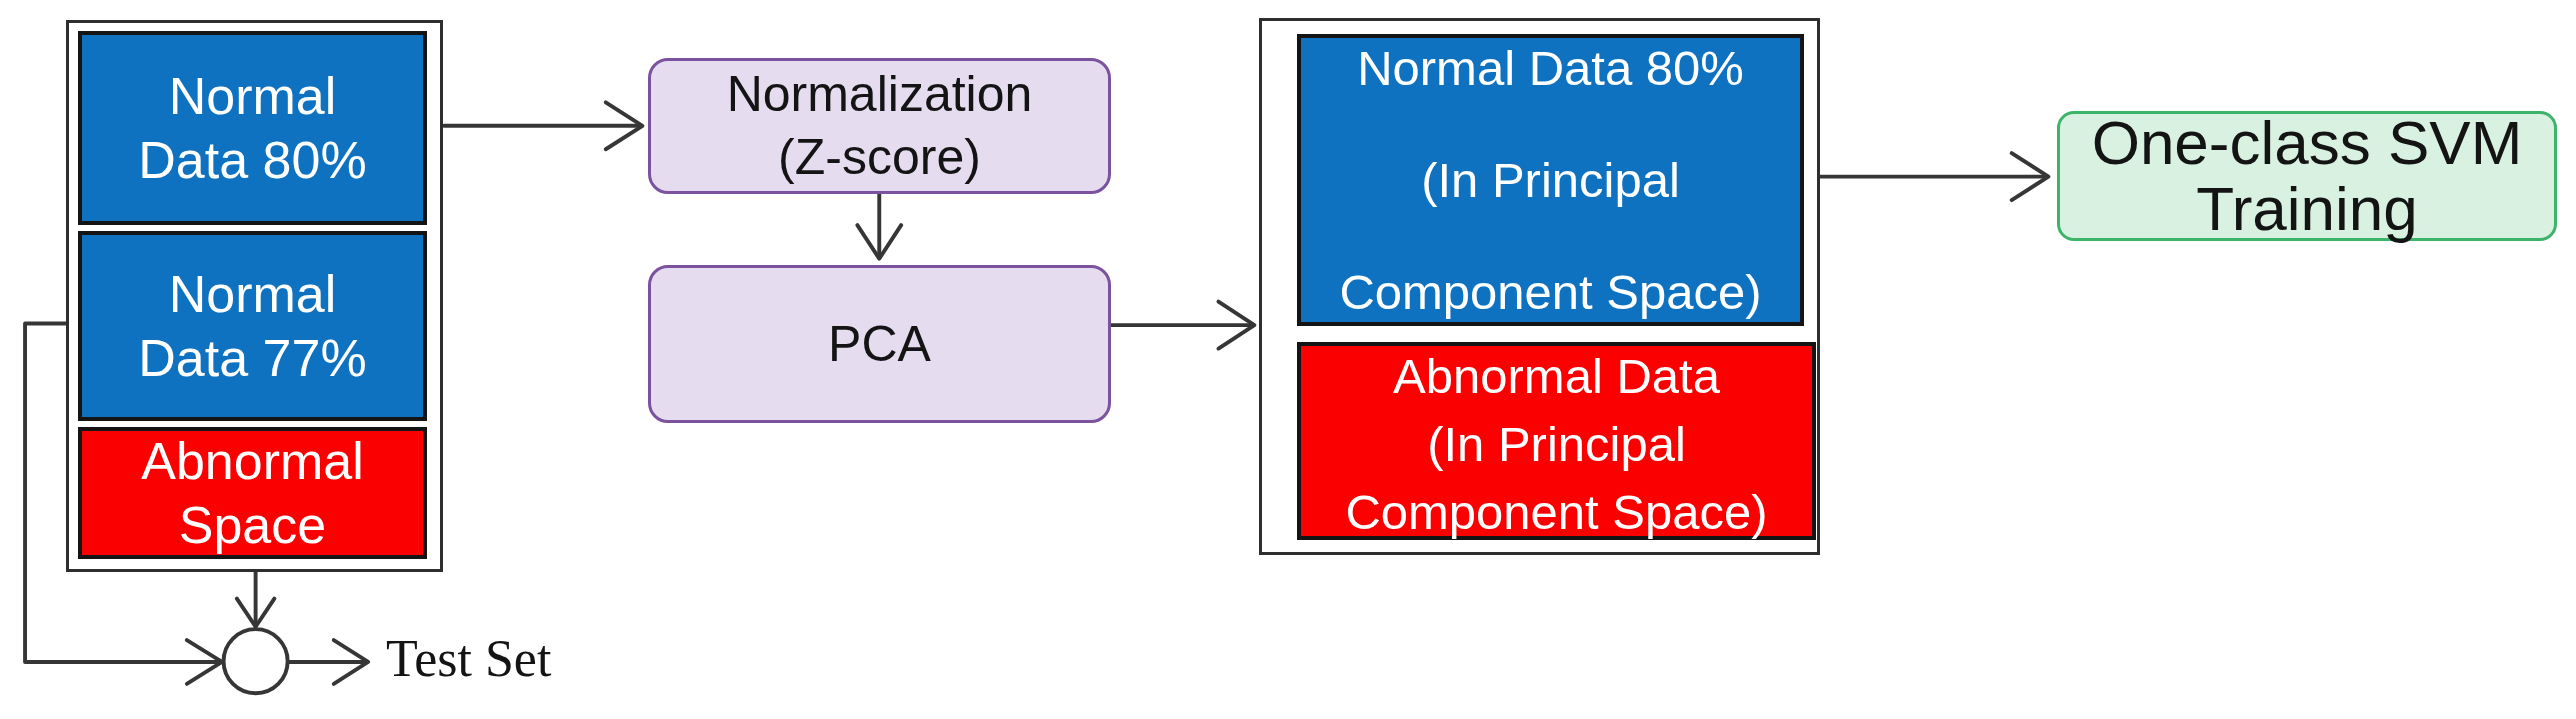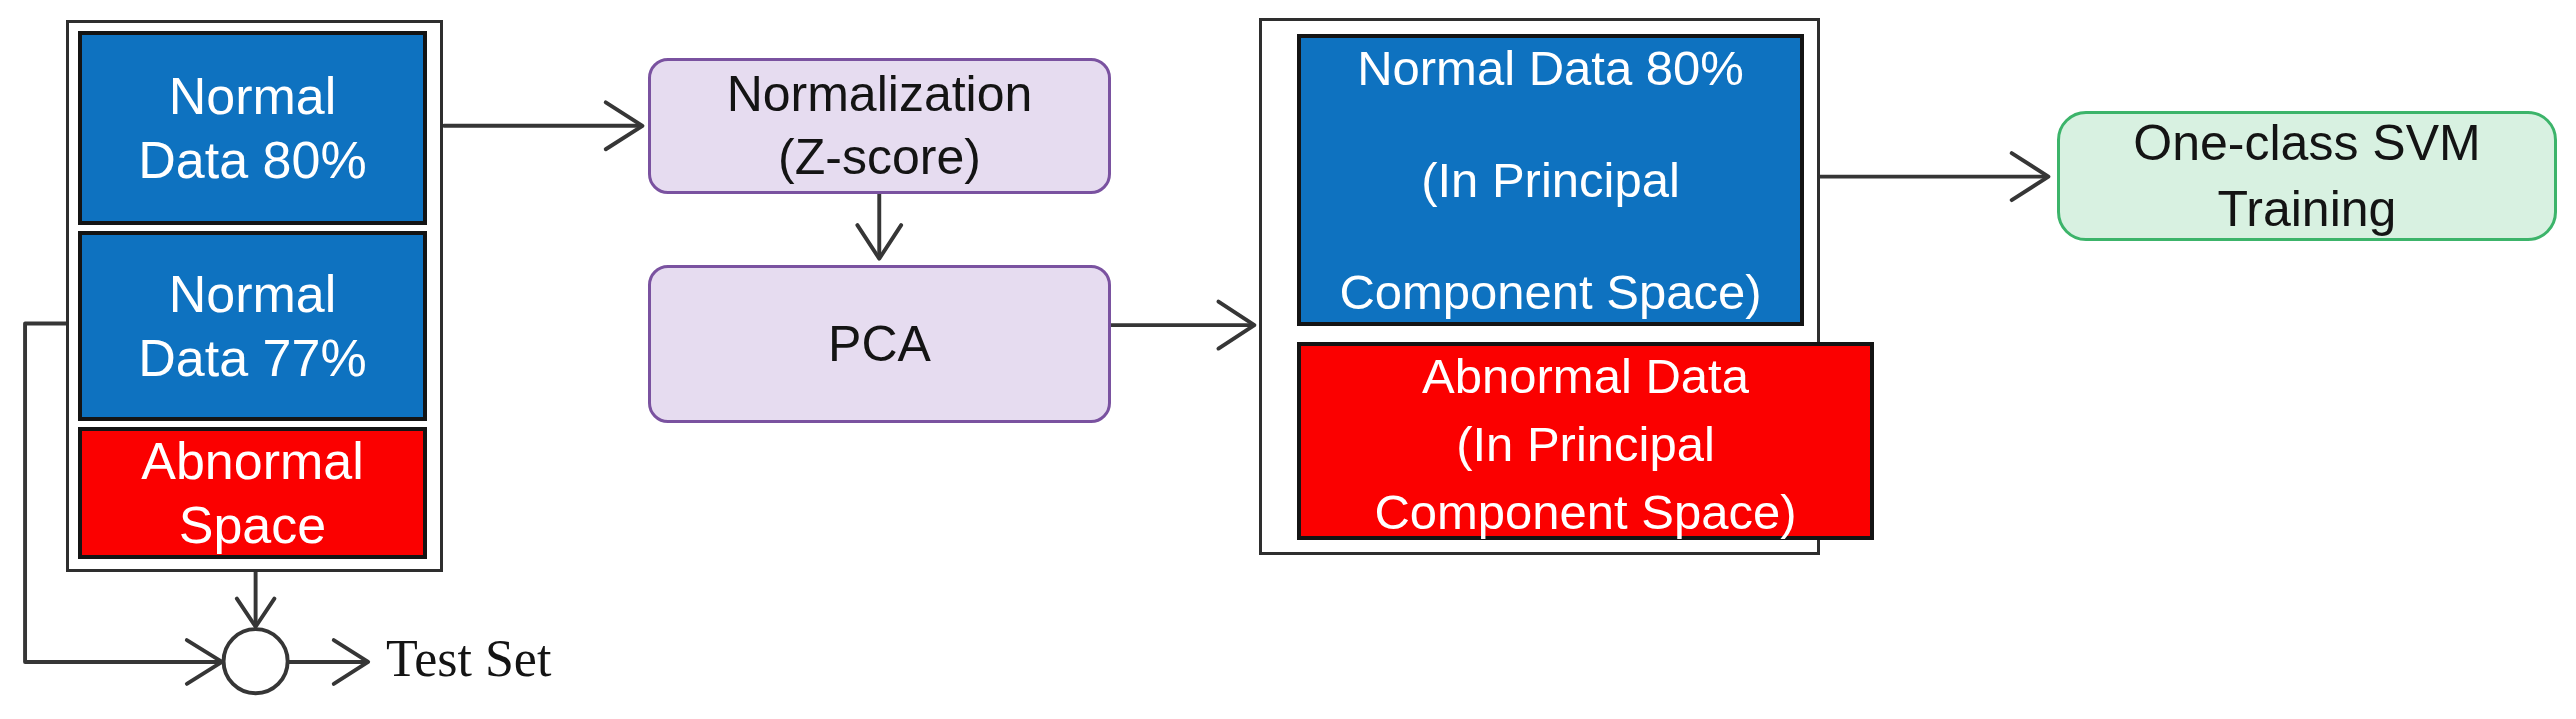--- a/index.html
+++ b/index.html
@@ -50,21 +50,21 @@
   .result-box{
     background:var(--green-fill,#d8f1e1);
     border:3.9px solid var(--green-border,#3cb46a);
     border-radius:17px;
     color:var(--text-dark,#141414);
   }
   .ln{white-space:nowrap;}
   .fs-left{font-size:52px;line-height:64px;}
   .fs-right{font-size:49px;line-height:60px;justify-content:space-between;}
   .fs-mid{font-size:50px;line-height:63px;}
-  .fs-green{font-size:50px;line-height:66px;border-radius:29px;}
+  .fs-green{font-size:62px;line-height:66px;}
   .test-label{
     position:absolute;
     left:386px;top:626px;
     font-size:52px;line-height:66px;
     color:var(--text-dark,#141414);
     white-space:nowrap;
     font-family:Liberation Serif, serif;
   }
 </style>
 </head>
@@ -125,21 +125,21 @@
   </div>
 
   <div class="container-box" style="left:1259px;top:18px;width:561px;height:537px;"></div>
 
   <div class="box data-box blue fs-right" style="left:1297px;top:34px;width:507px;height:292px;">
     <div class="ln">Normal Data 80%</div>
     <div class="ln">(In Principal</div>
     <div class="ln">Component Space)</div>
   </div>
 
-  <div class="box data-box red fs-right" style="left:1297px;top:342px;width:577px;height:198px;gap:8px;">
+  <div class="box data-box red fs-right" style="left:1297px;top:342px;width:519px;height:198px;gap:8px;">
     <div class="ln">Abnormal Data</div>
     <div class="ln">(In Principal</div>
     <div class="ln">Component Space)</div>
   </div>
 
   <div class="box result-box fs-green" style="left:2057px;top:111px;width:500px;height:130px;">
     <div class="ln">One-class SVM</div>
     <div class="ln">Training</div>
   </div>
 

